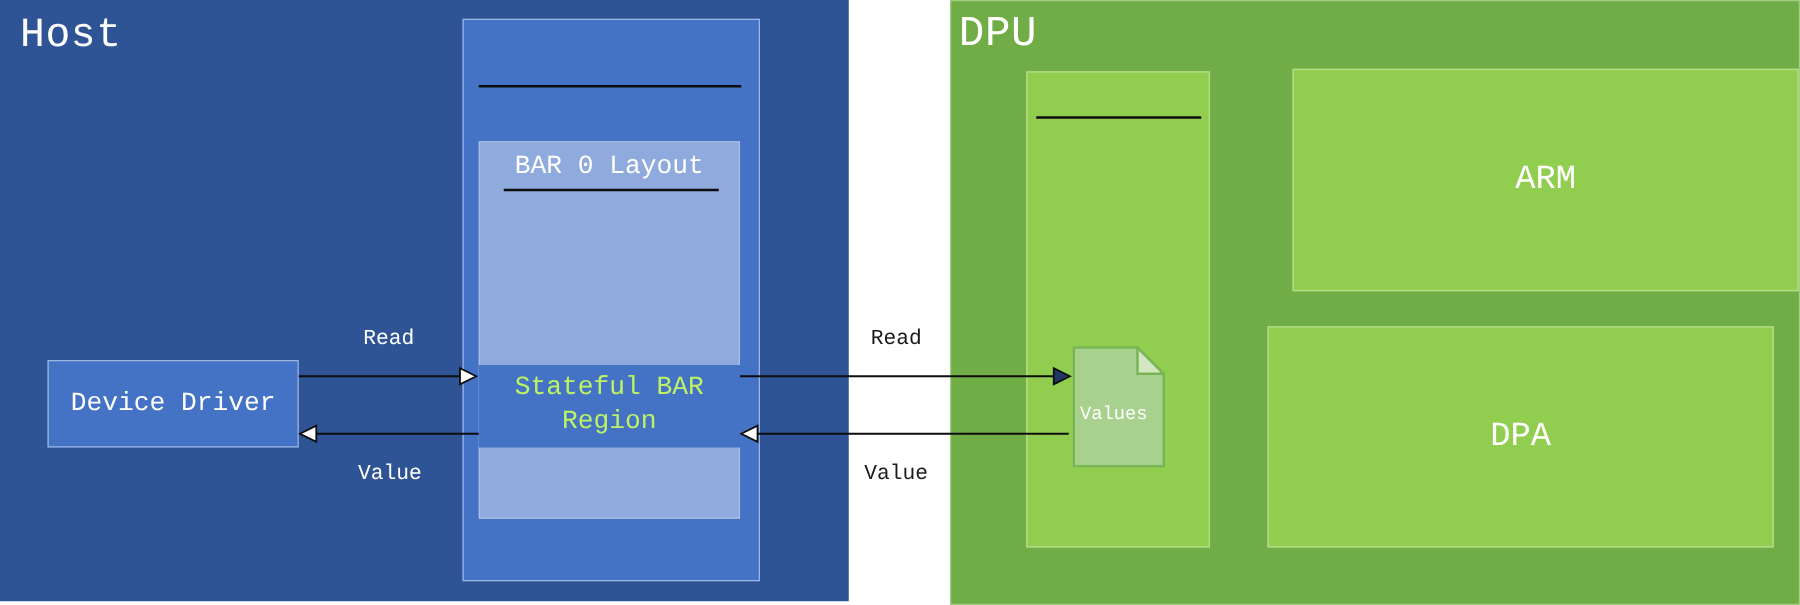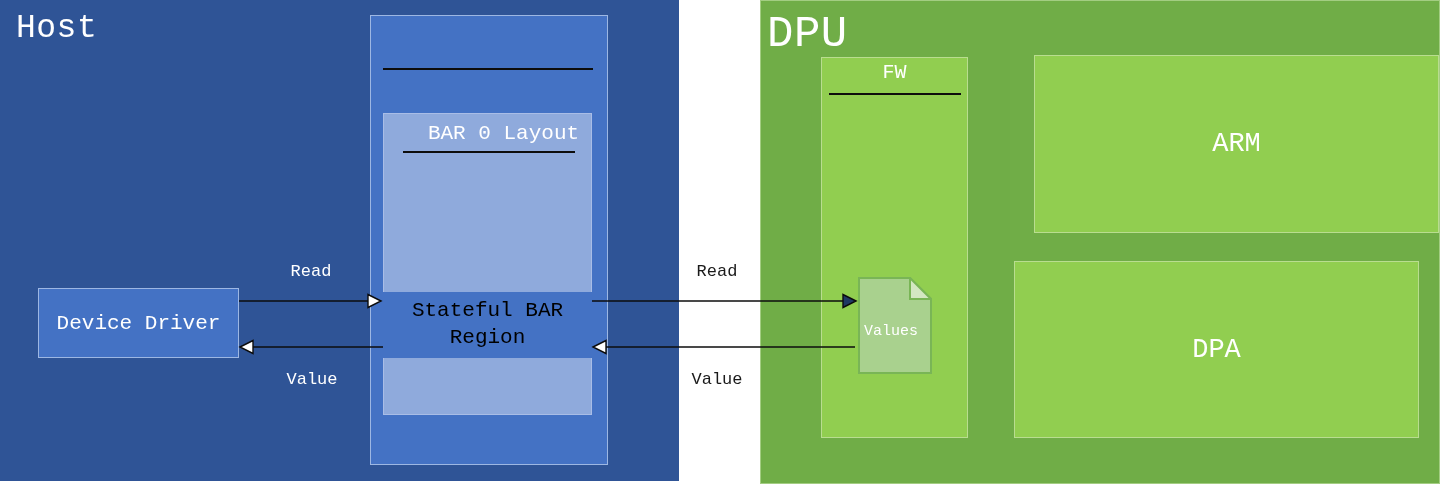--- a/index.html
+++ b/index.html
@@ -8,37 +8,37 @@
     font-family:Liberation Mono, monospace;
   }
   .abs{position:absolute;box-sizing:border-box;}
   
   #host{left:0;top:0;width:679px;height:481px;background:#2F5496;}
   #host-title{left:16px;top:10px;color:#ffffff;font-size:33px;font-weight:400;letter-spacing:.5px;}
   #ram-box{left:370px;top:15px;width:238px;height:450px;background:#4472C4;border:1px solid #9DB7E3;}
   #ram-title{left:370px;top:30px;width:238px;text-align:center;color:#ffffff;font-size:21px;}
   #ram-underline{left:383px;top:68px;width:210px;height:2px;background:#0d0d0d;}
   #bar0-box{left:383px;top:113px;width:209px;height:302px;background:#8FAADC;border:1px solid #A9BDE6;}
-  #bar0-title{left:383px;top:122px;width:209px;text-align:center;color:#ffffff;font-size:21px;margin-left:16px;}
+  #bar0-title{left:383px;top:122px;width:209px;text-align:center;color:#ffffff;font-size:21px;}
   #bar0-underline{left:403px;top:151px;width:172px;height:2px;background:#0d0d0d;}
   #stateful-box{left:383px;top:292px;width:209px;height:66px;background:#4472C4;
     display:flex;align-items:center;justify-content:center;}
-  #stateful-box .lbl{width:170px;text-align:center;color:#000000;font-size:21px;line-height:1.28;}
+  #stateful-box .lbl{width:170px;text-align:center;color:#bef264;font-size:21px;line-height:1.28;}
   #device-driver{left:38px;top:288px;width:201px;height:70px;background:#4472C4;border:1.5px solid #9DB7E3;
     display:flex;align-items:center;justify-content:center;color:#ffffff;font-size:21px;}
   .host-arrow-label{color:#ffffff;font-size:17px;}
   #host-read-label{left:261px;top:262px;width:100px;text-align:center;}
   #host-value-label{left:262px;top:370px;width:100px;text-align:center;}
   
   .gap-arrow-label{color:#1a1a1a;font-size:17px;}
   #gap-read-label{left:667px;top:262px;width:100px;text-align:center;}
   #gap-value-label{left:667px;top:370px;width:100px;text-align:center;}
   
   #dpu{left:760px;top:0;width:680px;height:484px;background:#70AD47;border:1px solid #A3CD82;}
-  #dpu-title{left:6px;top:8px;color:#ffffff;font-size:44px;font-weight:400;letter-spacing:.5px;}
+  #dpu-title{left:6px;top:8px;color:#ffffff;font-size:34px;font-weight:400;letter-spacing:.5px;}
   #fw-box{left:60px;top:56px;width:147px;height:381px;background:#91CE50;border:1px solid #B9DD90;}
   #fw-title{left:60px;top:60px;width:147px;text-align:center;color:#ffffff;font-size:20px;}
   #fw-underline{left:68px;top:92px;width:132px;height:2px;background:#0d0d0d;}
   #values-doc{left:97px;top:276px;width:74px;height:97px;}
   #values-label{left:97px;top:322px;width:66px;text-align:center;color:#ffffff;font-size:15px;}
   .big-green-box{left:253px;width:405px;background:#91CE50;border:1.5px solid #B9DD90;
     display:flex;align-items:center;justify-content:center;color:#ffffff;font-size:27px;}
   #arm-box{top:54px;height:178px;margin-left:20px;}
   #dpa-box{top:260px;height:177px;}
   
@@ -65,21 +65,20 @@
     <div id="host-read-label" class="abs host-arrow-label">Read</div>
     <div id="host-value-label" class="abs host-arrow-label">Value</div>
   </div>
 
   <div id="gap-read-label" class="abs gap-arrow-label">Read</div>
   <div id="gap-value-label" class="abs gap-arrow-label">Value</div>
 
   <div id="dpu" class="abs">
     <div id="dpu-title" class="abs">DPU</div>
     <div id="fw-box" class="abs"></div>
-    <div id="fw-title" class="abs">FW</div>
     <div id="fw-underline" class="abs"></div>
     <div id="values-doc" class="abs">
       <svg width="74" height="97" viewBox="0 0 74 97">
         <path d="M1 1 L52 1 L73 22 L73 96 L1 96 Z" fill="#A9D18E" stroke="#79B556" stroke-width="2"></path>
         <path d="M52 1 L52 22 L73 22 Z" fill="#D3E7C2" stroke="#79B556" stroke-width="2"></path>
       </svg>
     </div>
     <div id="values-label" class="abs">Values</div>
     <div id="arm-box" class="abs big-green-box">
       <span>ARM</span>

